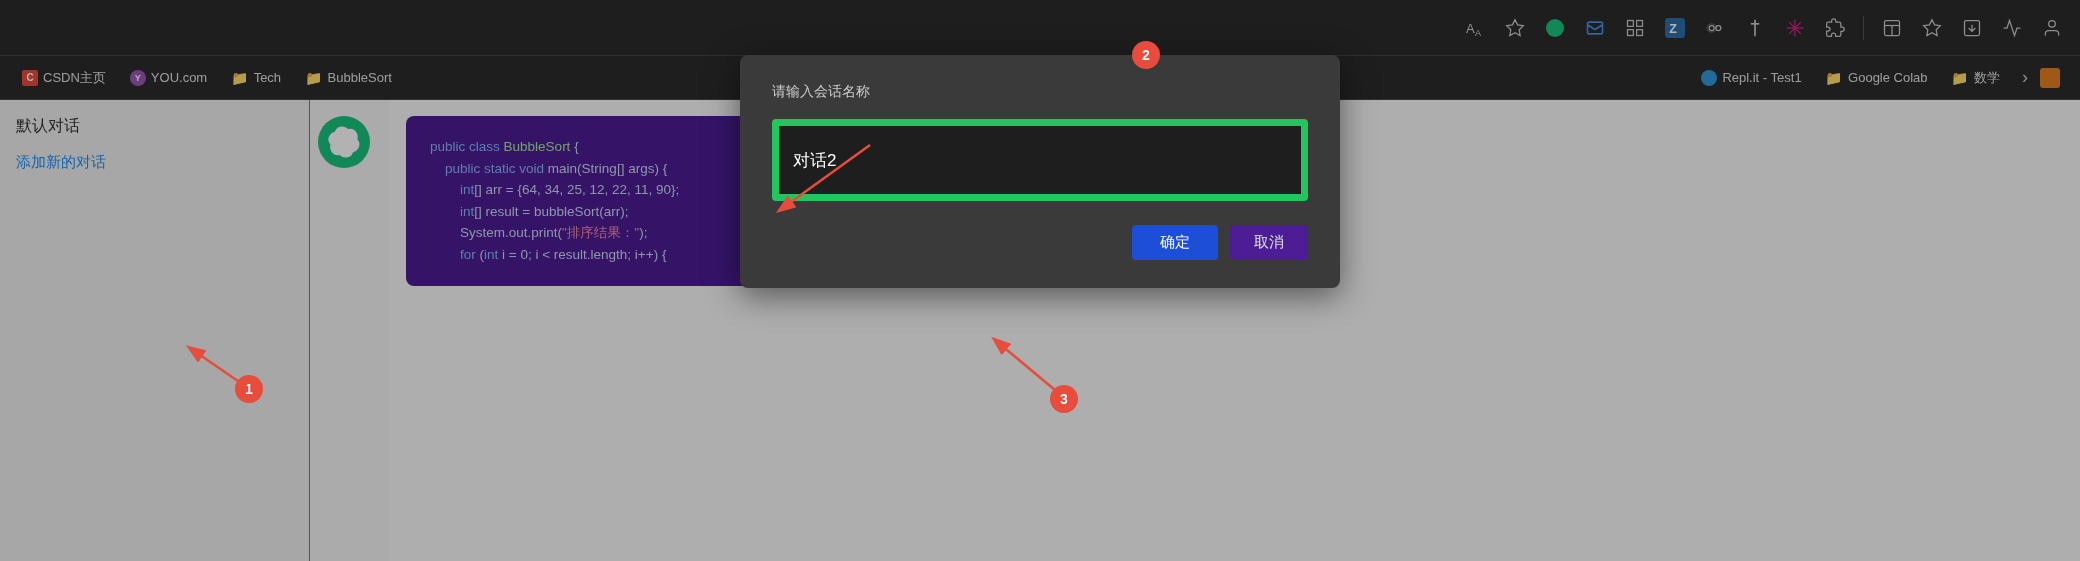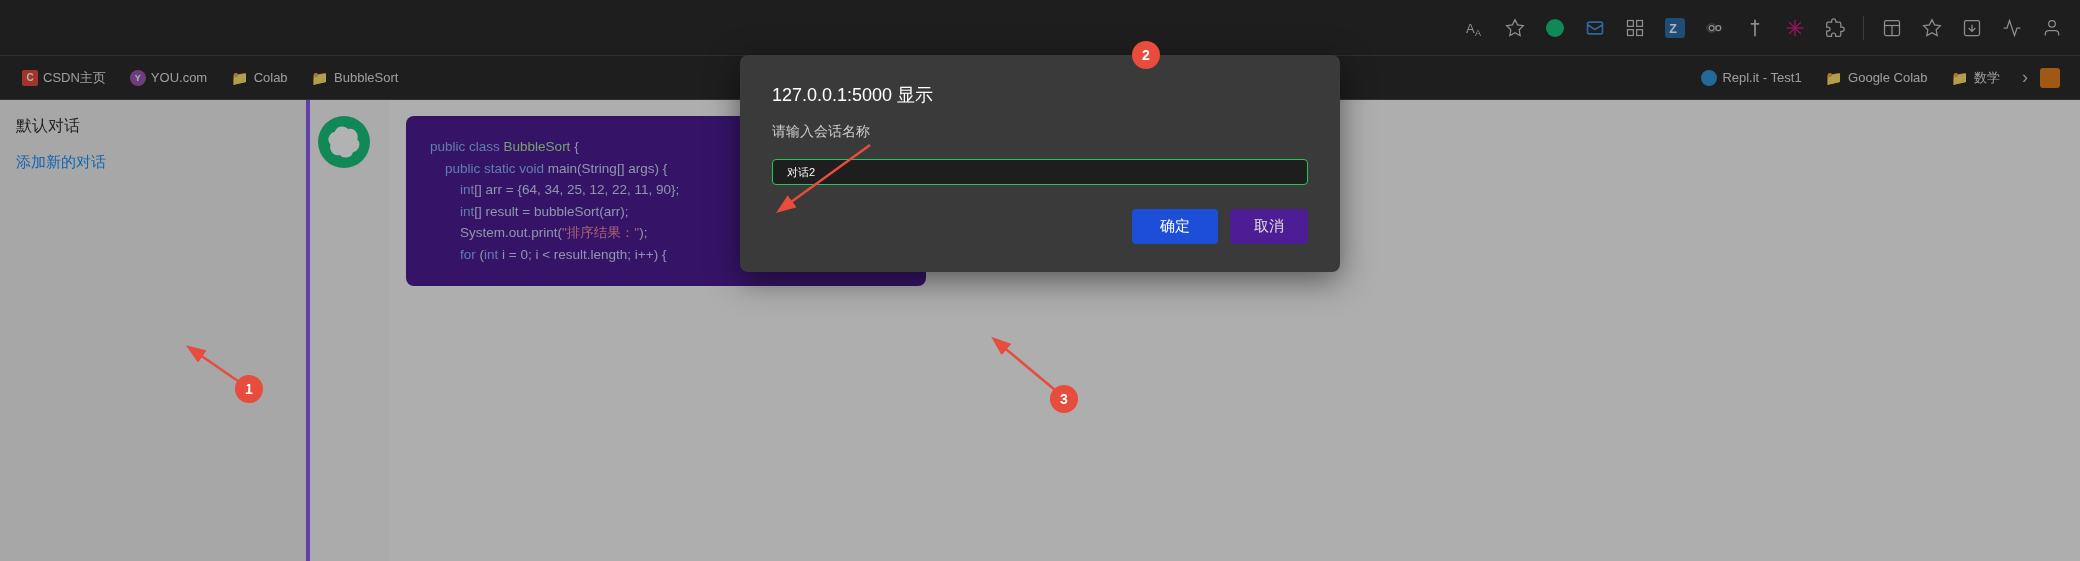--- a/index.html
+++ b/index.html
@@ -83,21 +83,21 @@
       display: flex;
       width: 100%;
       height: calc(561px - 100px);
       background: #f5f5f5;
     }
 
     
     .sidebar {
       width: 310px;
       background: #f0f0f0;
-      border-right: 4px solid #8b5cf6;
+      border-right: 1px solid #8b5cf6;
       padding: 16px;
       flex-shrink: 0;
     }
 
     .sidebar-default-chat {
       font-size: 16px;
       color: #333;
       margin-bottom: 16px;
       font-weight: 400;
     }
@@ -207,26 +207,26 @@
     }
 
     .modal-label {
       font-size: 14px;
       color: #cccccc;
       margin-bottom: 18px;
     }
 
     .modal-input {
       width: 100%;
-      padding: 6px 14px;
+      padding: 24px 14px;
       background: #1e1e1e;
-      border: 1px solid #22c55e;
+      border: 7px solid #22c55e;
       border-radius: 4px;
       color: #ffffff;
-      font-size: 11px;
+      font-size: 17px;
       outline: none;
       margin-bottom: 24px;
     }
 
     .modal-buttons {
       display: flex;
       justify-content: flex-end;
       gap: 12px;
     }
 
@@ -397,21 +397,21 @@
       <span>CSDN主页</span>
     </div>
 
     <div class="bookmark-item">
       <span style="width:16px;height:16px;background:#9b59b6;border-radius:50%;display:inline-flex;align-items:center;justify-content:center;font-size:9px;color:white;font-weight:bold;">Y</span>
       <span>YOU.com</span>
     </div>
 
     <div class="bookmark-item">
       <span class="folder-icon">📁</span>
-      <span>Colab</span>
+      <span>Tech</span>
     </div>
 
     <div class="bookmark-item">
       <span class="folder-icon">📁</span>
       <span>BubbleSort</span>
     </div>
 
     <div style="flex:1;"></div>
 
     <div class="bookmark-item">
@@ -460,21 +460,20 @@
         <div>&nbsp;&nbsp;&nbsp;&nbsp;&nbsp;&nbsp;&nbsp;&nbsp;<span class="code-keyword">int</span>[] arr = {64, 34, 25, 12, 22, 11, 90};</div>
         <div>&nbsp;&nbsp;&nbsp;&nbsp;&nbsp;&nbsp;&nbsp;&nbsp;<span class="code-keyword">int</span>[] result = bubbleSort(arr);</div>
         <div>&nbsp;&nbsp;&nbsp;&nbsp;&nbsp;&nbsp;&nbsp;&nbsp;System.out.print(<span class="code-string">"排序结果："</span>);</div>
         <div>&nbsp;&nbsp;&nbsp;&nbsp;&nbsp;&nbsp;&nbsp;&nbsp;<span class="code-keyword">for</span> (<span class="code-keyword">int</span> i = 0; i &lt; result.length; i++) {</div>
       </div>
     </div>
   </div>
 
   <div class="modal-overlay">
     <div class="modal-box">
-      <div class="modal-title">127.0.0.1:5000 显示</div>
       <div class="modal-label">请输入会话名称</div>
       <input class="modal-input" type="text" value="对话2" style="">
       <div class="modal-buttons">
         <button class="btn-confirm">确定</button>
         <button class="btn-cancel">取消</button>
       </div>
 
       
       <div class="badge" style="top:-14px;right:180px;z-index:10;">2</div>
     </div>

